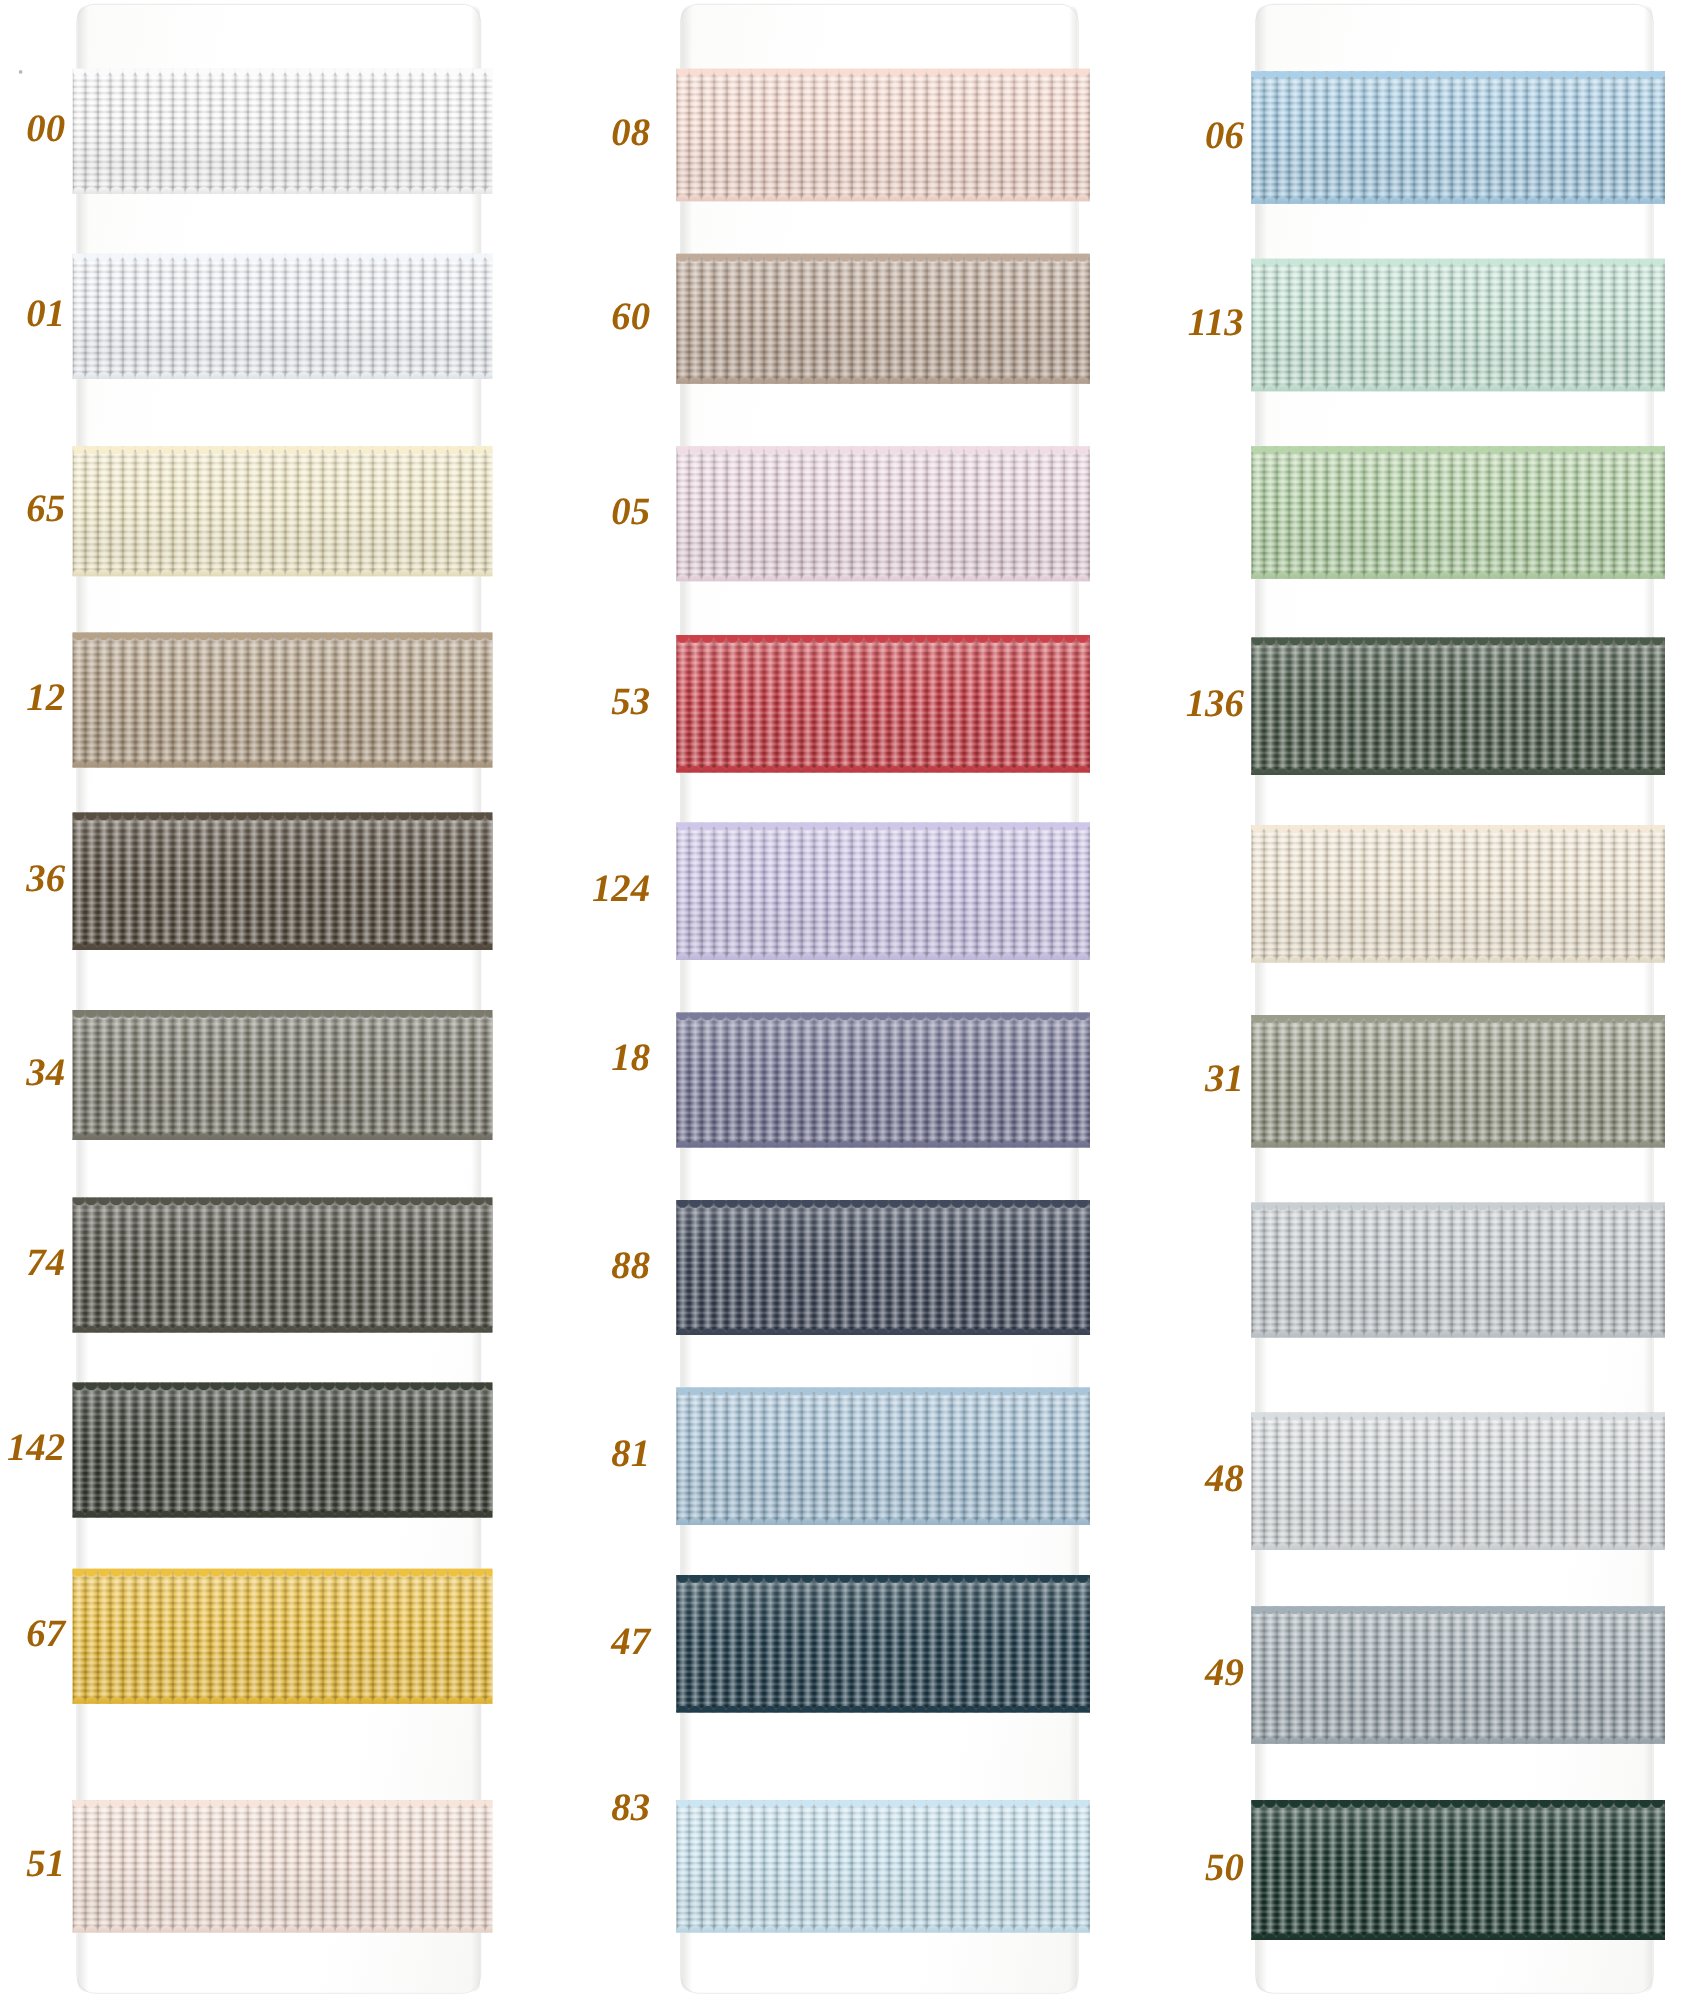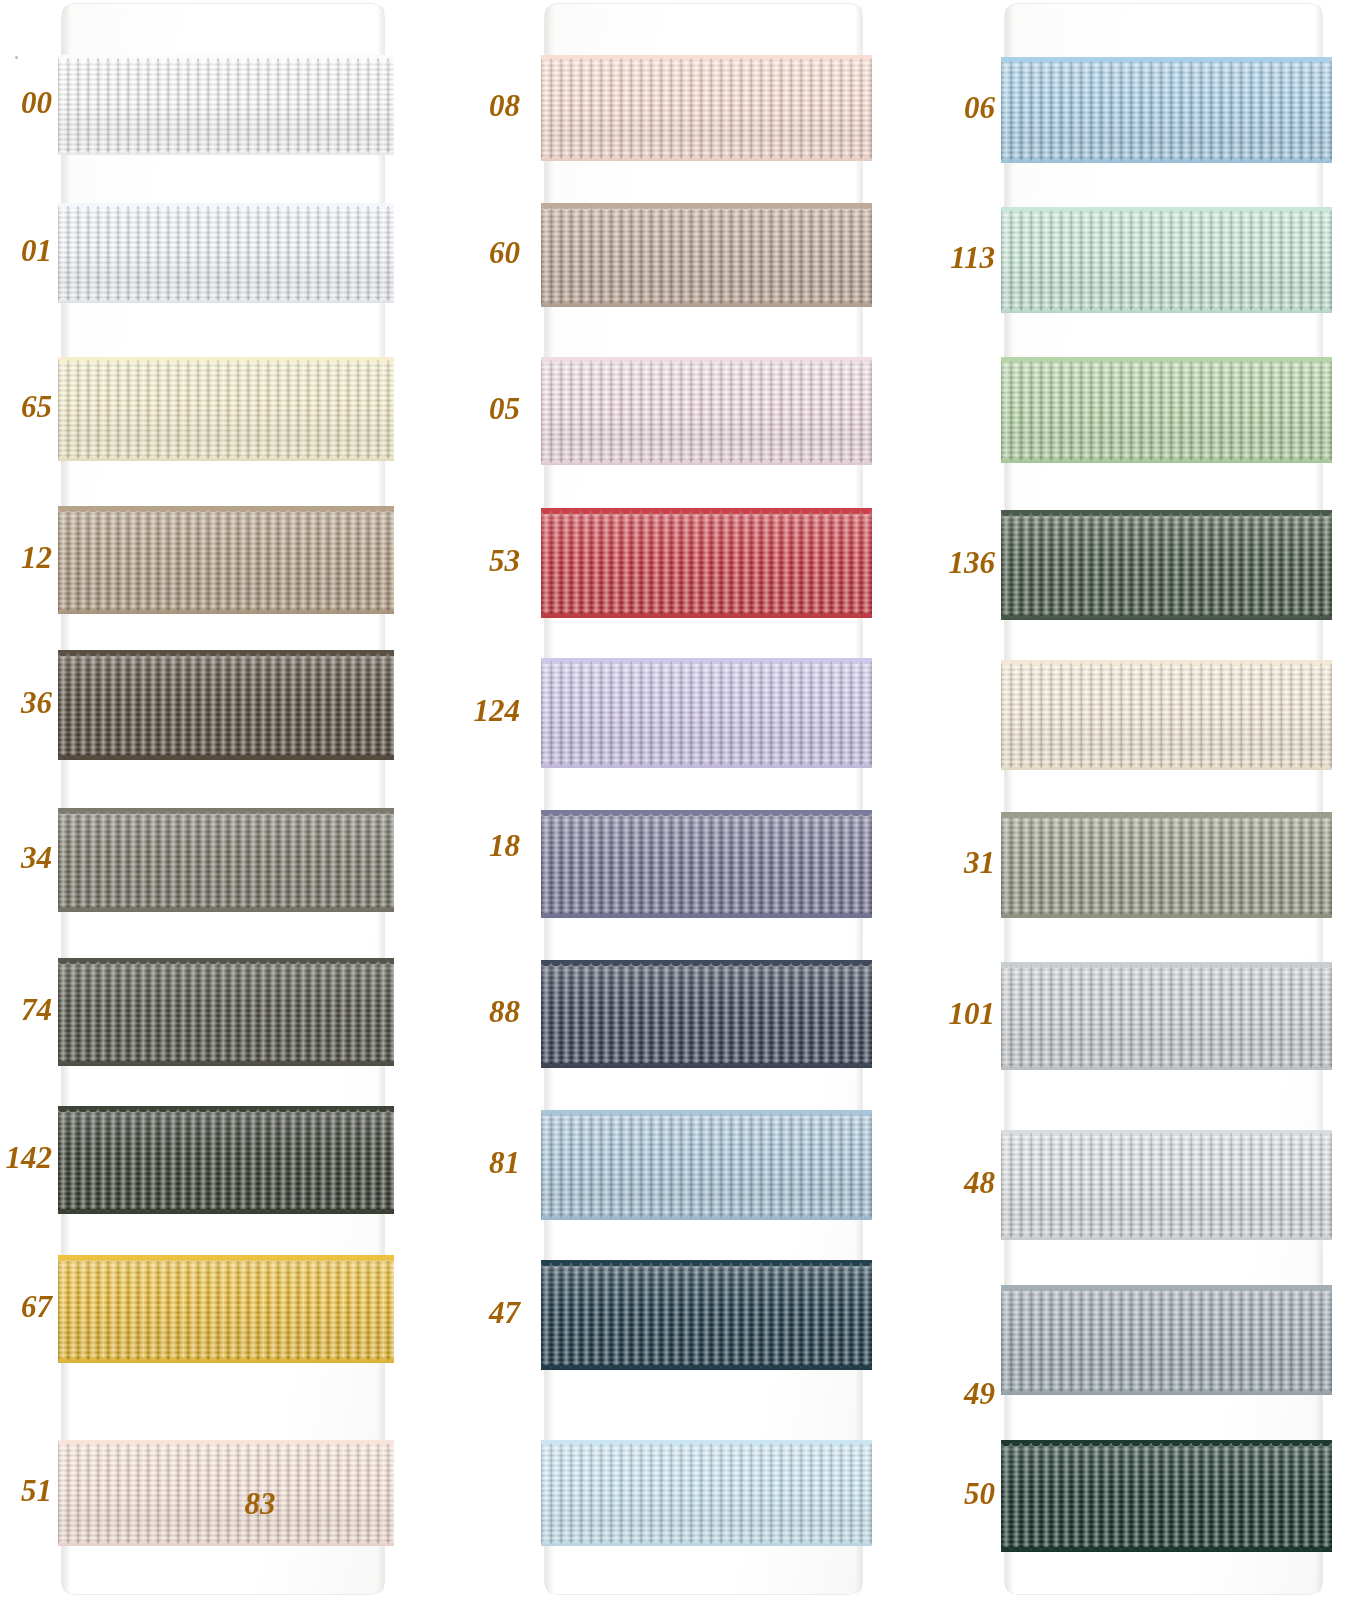--- a/index.html
+++ b/index.html
@@ -188,21 +188,21 @@
     </div>
     <div class="label" style="top: 90px; right: auto; left: 0px; width: 520px;">08</div>
     <div class="label" style="top: 237px; right: auto; left: 0px; width: 520px;">60</div>
     <div class="label" style="top: 393px; right: auto; left: 0px; width: 520px;">05</div>
     <div class="label" style="top: 545px; right: auto; left: 0px; width: 520px;">53</div>
     <div class="label" style="top: 695px; right: auto; left: 0px; width: 520px;">124</div>
     <div class="label" style="top: 830px; right: auto; left: 0px; width: 520px; text-align: right;">18</div>
     <div class="label" style="top: 996px; right: auto; left: 0px; width: 520px;">88</div>
     <div class="label" style="top: 1147px; right: auto; left: 0px; width: 520px;">81</div>
     <div class="label" style="top: 1297px; right: auto; left: 0px; width: 520px;">47</div>
-    <div class="label" style="top: 1488px; right: auto; left: 0px; width: 520px; text-align: center;">83</div>
+    <div class="label" style="top: 1430px; right: auto; left: 0px; width: 520px;">83</div>
     <div class="column" style="left: 545px; width: 317px;">
       <div class="card"></div>
       <div class="ribbon" style="--c: #f9ddd2; top: 55px; height: 106px; left: -4px; right: -10px;">
         <div class="weave"></div>
         <div class="shade"></div>
         <div class="loops top"></div>
         <div class="loops bot"></div>
         <div class="edgeshadow"></div>
       </div>
       <div class="ribbon" style="--c: #c0ab9b; top: 203px; height: 104px; left: -4px; right: -10px;">
@@ -266,23 +266,22 @@
         <div class="shade"></div>
         <div class="loops top"></div>
         <div class="loops bot"></div>
         <div class="edgeshadow"></div>
       </div>
     </div>
     <div class="label" style="top: 92px; right: auto; left: 0px; width: 995px;">06</div>
     <div class="label" style="top: 242px; right: auto; left: 0px; width: 995px;">113</div>
     <div class="label" style="top: 547px; right: auto; left: 0px; width: 995px;">136</div>
     <div class="label" style="top: 847px; right: auto; left: 0px; width: 995px;">31</div>
-    <div class="label" style="top: 998px; right: auto; left: 0px; width: 995px;">101</div>
     <div class="label" style="top: 1167px; right: auto; left: 0px; width: 995px;">48</div>
-    <div class="label" style="top: 1378px; right: auto; left: 0px; width: 995px;">49</div>
+    <div class="label" style="top: 1322px; right: auto; left: 0px; width: 995px;">49</div>
     <div class="label" style="top: 1478px; right: auto; left: 0px; width: 995px;">50</div>
     <div class="column" style="left: 1005px; width: 317px;">
       <div class="card"></div>
       <div class="ribbon" style="--c: #a9d0e8; top: 57px; height: 106px; left: -4px; right: -10px;">
         <div class="weave"></div>
         <div class="shade"></div>
         <div class="loops top"></div>
         <div class="loops bot"></div>
         <div class="edgeshadow"></div>
       </div>

